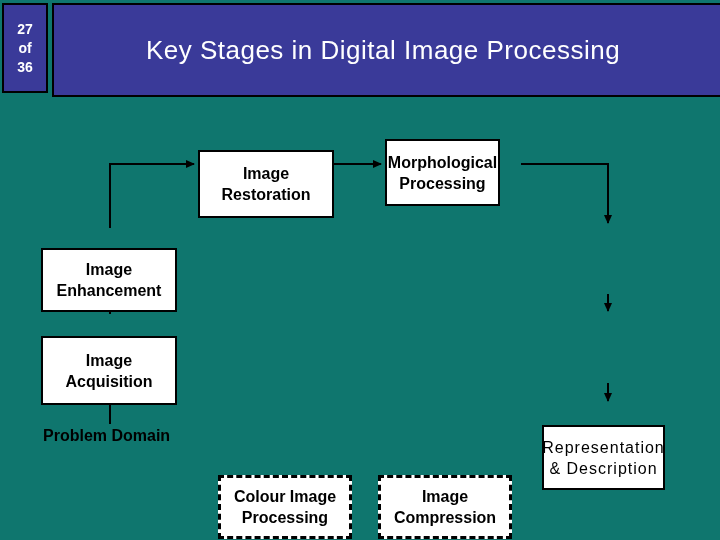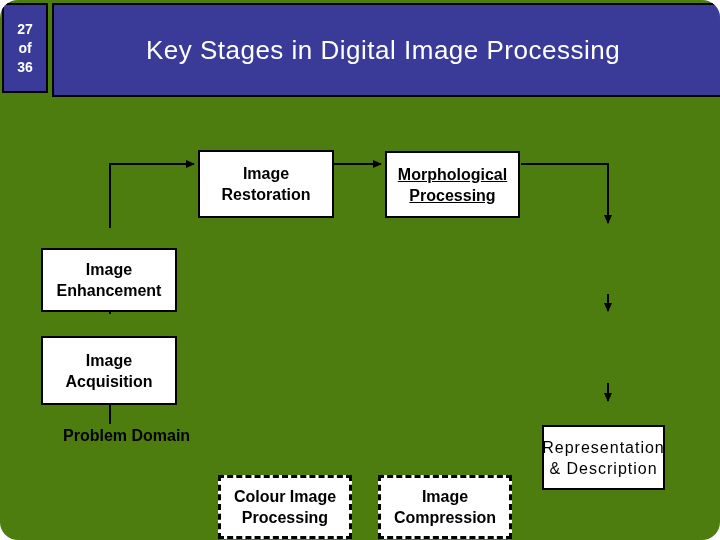--- a/index.html
+++ b/index.html
@@ -4,23 +4,22 @@
 <style>
   * { margin: 0; padding: 0; box-sizing: border-box; }
   html, body { background: #ffffff; }
   body {
     width: 720px; height: 540px;
     font-family: "Liberation Sans", sans-serif;
   }
   .slide {
     position: relative;
     width: 720px; height: 540px;
-    background: #4d7c0f;
+    background: #0f766e;
     overflow: hidden;
-    border-radius: 18px;
   }
 
   
   .page-box {
     position: absolute;
     left: 2px; top: 3px;
     width: 46px; height: 90px;
     background: #3A3A99;
     border: 2px solid #000000;
     color: #ffffff;
@@ -58,21 +57,20 @@
     margin-top: 20px;
   }
   .node.dashed { border: 3px dashed #000000; }
   .node.light  { font-weight: normal; letter-spacing: 1px; }
   .plain-label {
     position: absolute;
     color: #000000;
     font-size: 16px; font-weight: bold;
     white-space: nowrap;
     background: transparent;
-    margin-left: 20px;
   }
 
   
   svg.connectors {
     position: absolute;
     left: 0; top: 0;
     width: 720px; height: 540px;
     pointer-events: none;
   }
   svg.connectors polyline {
@@ -106,21 +104,21 @@
     <polyline points="110,228 110,164 194,164" marker-end="url(#ah)"></polyline>
     <polyline points="334,164 381,164" marker-end="url(#ah)"></polyline>
     <polyline points="521,164 608,164 608,223" marker-end="url(#ah)"></polyline>
     <polyline points="608,294 608,311" marker-end="url(#ah)"></polyline>
     <polyline points="608,383 608,401" marker-end="url(#ah)"></polyline>
   </svg>
 
   <div class="node" style="left:198px; top:130px; width:136px; height:68px;">Image
 Restoration</div>
 
-  <div class="node" style="left:385px; top:131px; width:135px; height:67px;text-decoration:underline;">Morphological
+  <div class="node" style="left:385px; top:119px; width:115px; height:67px;">Morphological
 Processing</div>
 
   <div class="node" style="left:41px; top:228px; width:136px; height:64px;">Image
 Enhancement</div>
 
 
   <div class="node" style="left:41px; top:316px; width:136px; height:69px;">Image
 Acquisition</div>
 
 

